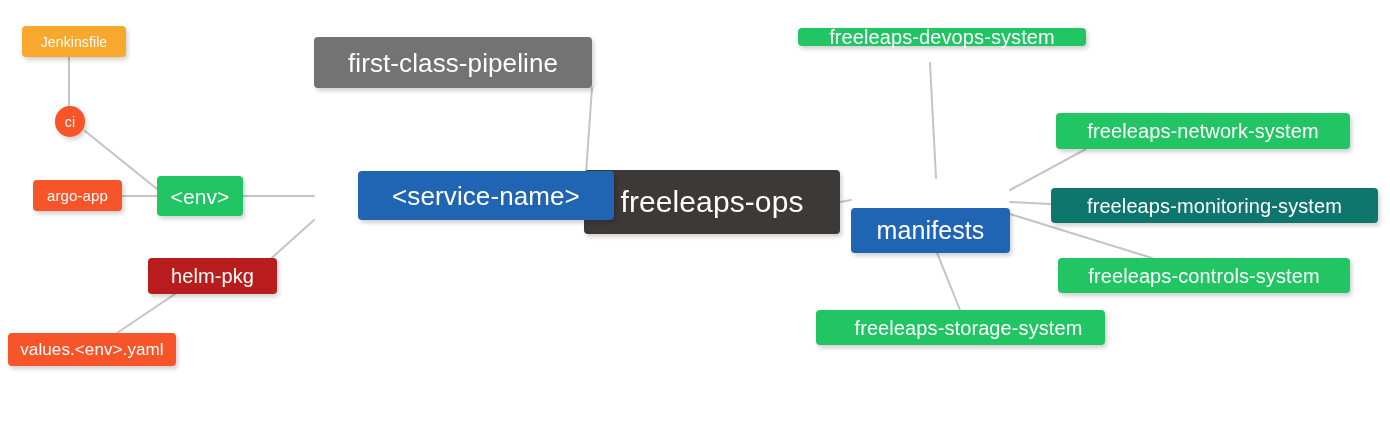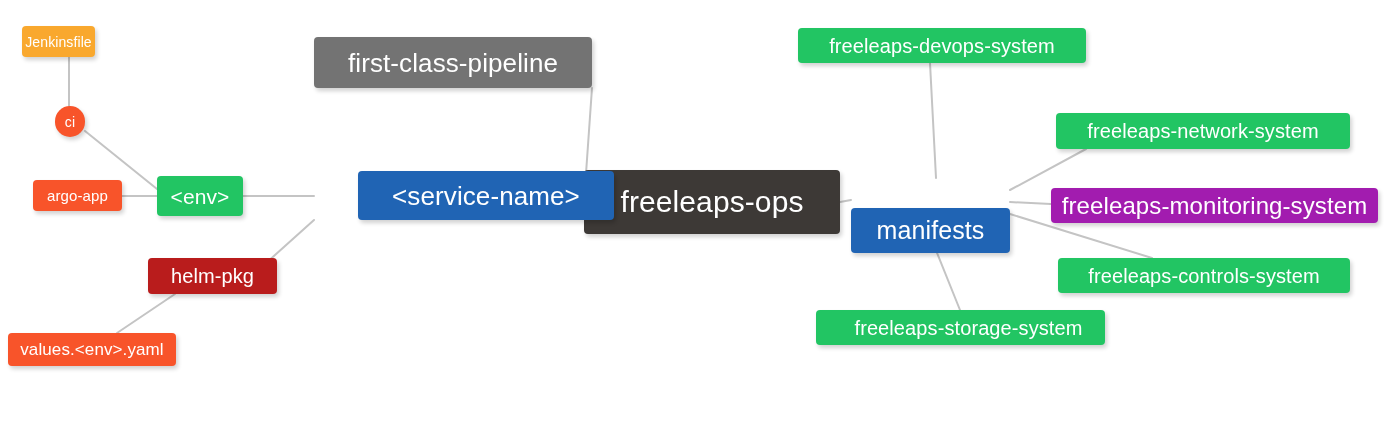--- a/index.html
+++ b/index.html
@@ -74,42 +74,42 @@
       </div>
       <div class="node" style="left: 314px; top: 171px; width: 256px; height: 49px; background: rgb(32, 100, 180); font-size: 26px; margin-left: 44px;">
         <span class="node-label">&lt;service-name&gt;</span>
       </div>
       <div class="node" style="left: 157px; top: 176px; width: 86px; height: 40px; background: rgb(34, 197, 99); font-size: 21px;">
         <span class="node-label">&lt;env&gt;</span>
       </div>
       <div class="node" style="left: 55px; top: 106px; width: 30px; height: 31px; background: rgb(248, 84, 42); font-size: 14px; border-radius: 15px;">
         <span class="node-label">ci</span>
       </div>
-      <div class="node" style="left: 22px; top: 26px; width: 73px; height: 31px; background: rgb(249, 168, 46); font-size: 14px;">
+      <div class="node" style="left: 22px; top: 26px; width: 104px; height: 31px; background: rgb(249, 168, 46); font-size: 14px;">
         <span class="node-label">Jenkinsfile</span>
       </div>
       <div class="node" style="left: 33px; top: 180px; width: 89px; height: 31px; background: rgb(248, 84, 42); font-size: 15px;">
         <span class="node-label">argo-app</span>
       </div>
       <div class="node" style="left: 148px; top: 258px; width: 129px; height: 36px; background: #b91c1c; font-size: 20px;">
         <span class="node-label">helm-pkg</span>
       </div>
       <div class="node" style="left: 8px; top: 333px; width: 168px; height: 33px; background: rgb(248, 84, 42); font-size: 17px;">
         <span class="node-label">values.&lt;env&gt;.yaml</span>
       </div>
       <div class="node" style="left: 851px; top: 178px; width: 159px; height: 45px; background: rgb(32, 100, 180); font-size: 25px; margin-top: 30px;">
         <span class="node-label">manifests</span>
       </div>
-      <div class="node" style="left: 798px; top: 28px; width: 288px; height: 35px; background: rgb(34, 197, 99); font-size: 20px; justify-content: center;">
+      <div class="node" style="left: 798px; top: 28px; width: 288px; height: 18px; background: rgb(34, 197, 99); font-size: 20px; justify-content: center;">
         <span class="node-label">freeleaps-devops-system</span>
       </div>
       <div class="node" style="left: 1056px; top: 113px; width: 294px; height: 36px; background: rgb(34, 197, 99); font-size: 20px;">
         <span class="node-label">freeleaps-network-system</span>
       </div>
-      <div class="node" style="left: 1051px; top: 188px; width: 327px; height: 35px; background: #a21caf; font-size: 24px;">
+      <div class="node" style="left: 1051px; top: 188px; width: 327px; height: 35px; background: #0f766e; font-size: 20px;">
         <span class="node-label">freeleaps-monitoring-system</span>
       </div>
       <div class="node" style="left: 1058px; top: 258px; width: 292px; height: 35px; background: rgb(34, 197, 99); font-size: 20px;">
         <span class="node-label">freeleaps-controls-system</span>
       </div>
       <div class="node" style="left: 816px; top: 310px; width: 289px; height: 35px; background: rgb(34, 197, 99); font-size: 20px; padding-left: 16px;">
         <span class="node-label">freeleaps-storage-system</span>
       </div>
     </div>
 </div>

